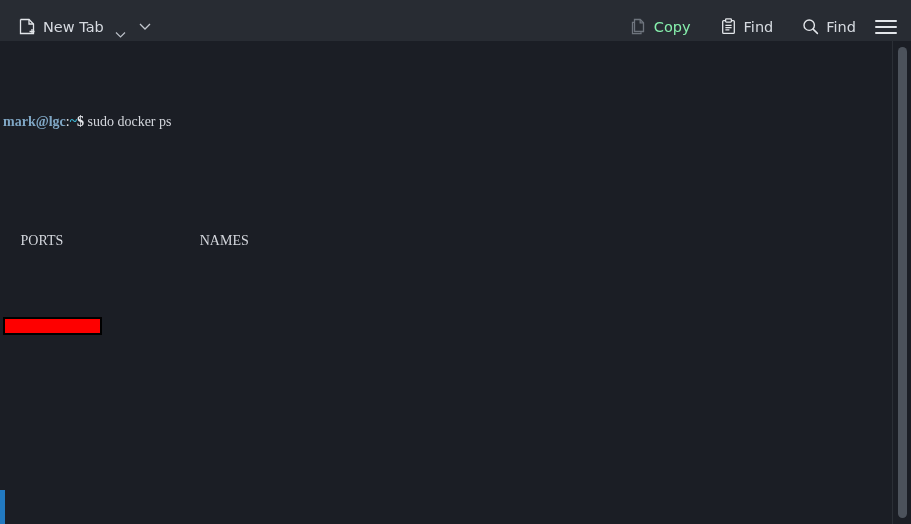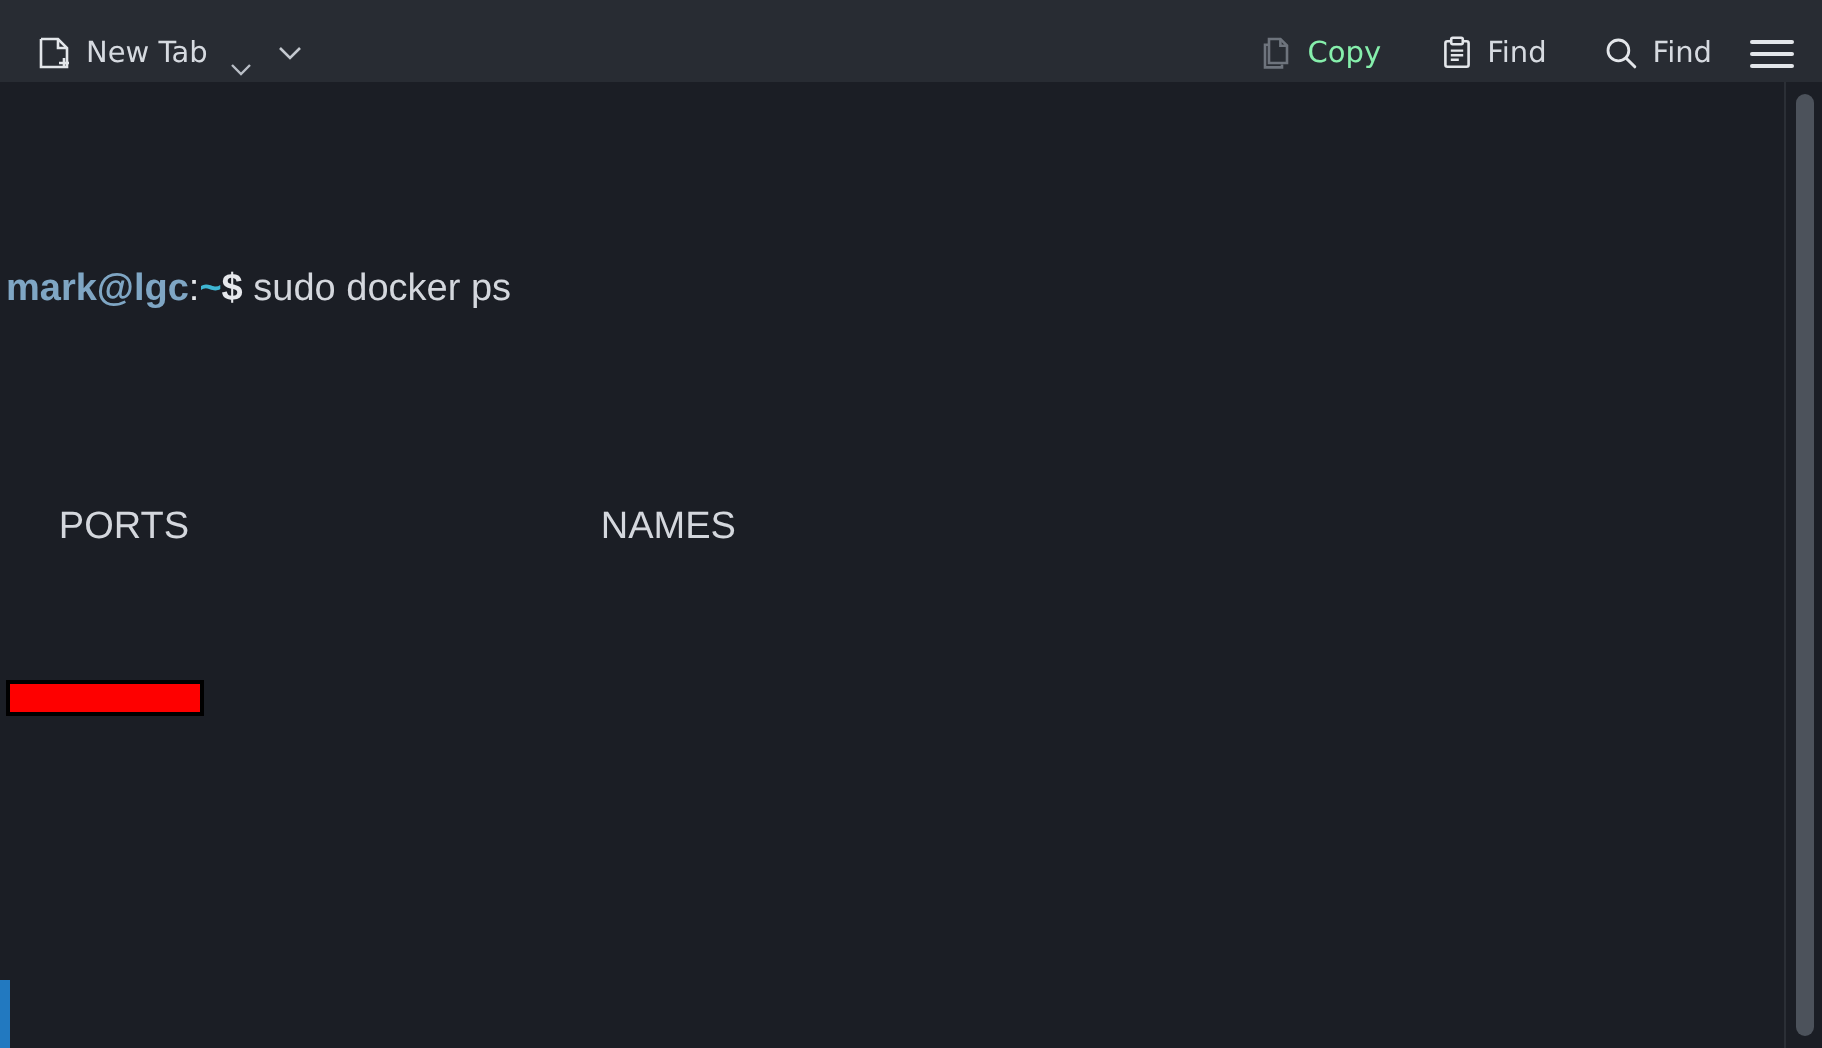--- a/index.html
+++ b/index.html
@@ -114,27 +114,26 @@
     overflow: hidden;
   }
   .term {
     position: absolute;
     left: 0;
     top: 0;
     right: 0;
     bottom: 0;
     padding: 4px 0 0 3px;
     box-sizing: border-box;
-    font-family: Liberation Sans, sans-serif;
-    font-size: 19px;
+    font-family: Liberation Serif, serif;
+    font-size: 14px;
     line-height: 17px;
     color: #d4d7dd;
     white-space: pre;
     letter-spacing: 0px;
-    margin-top: 23px;
   }
   .line { height: 17px; white-space: pre; }
 
   .c-user   { color: #7fa6c4; font-weight: bold; }
   .c-punct  { color: #e6e8ec; }
   .c-path   { color: #3fb6d3; font-weight: bold; }
   .c-dollar { color: #e6e8ec; font-weight: bold; }
   .c-out    { color: #d4d7dd; }
 
   .redact {

